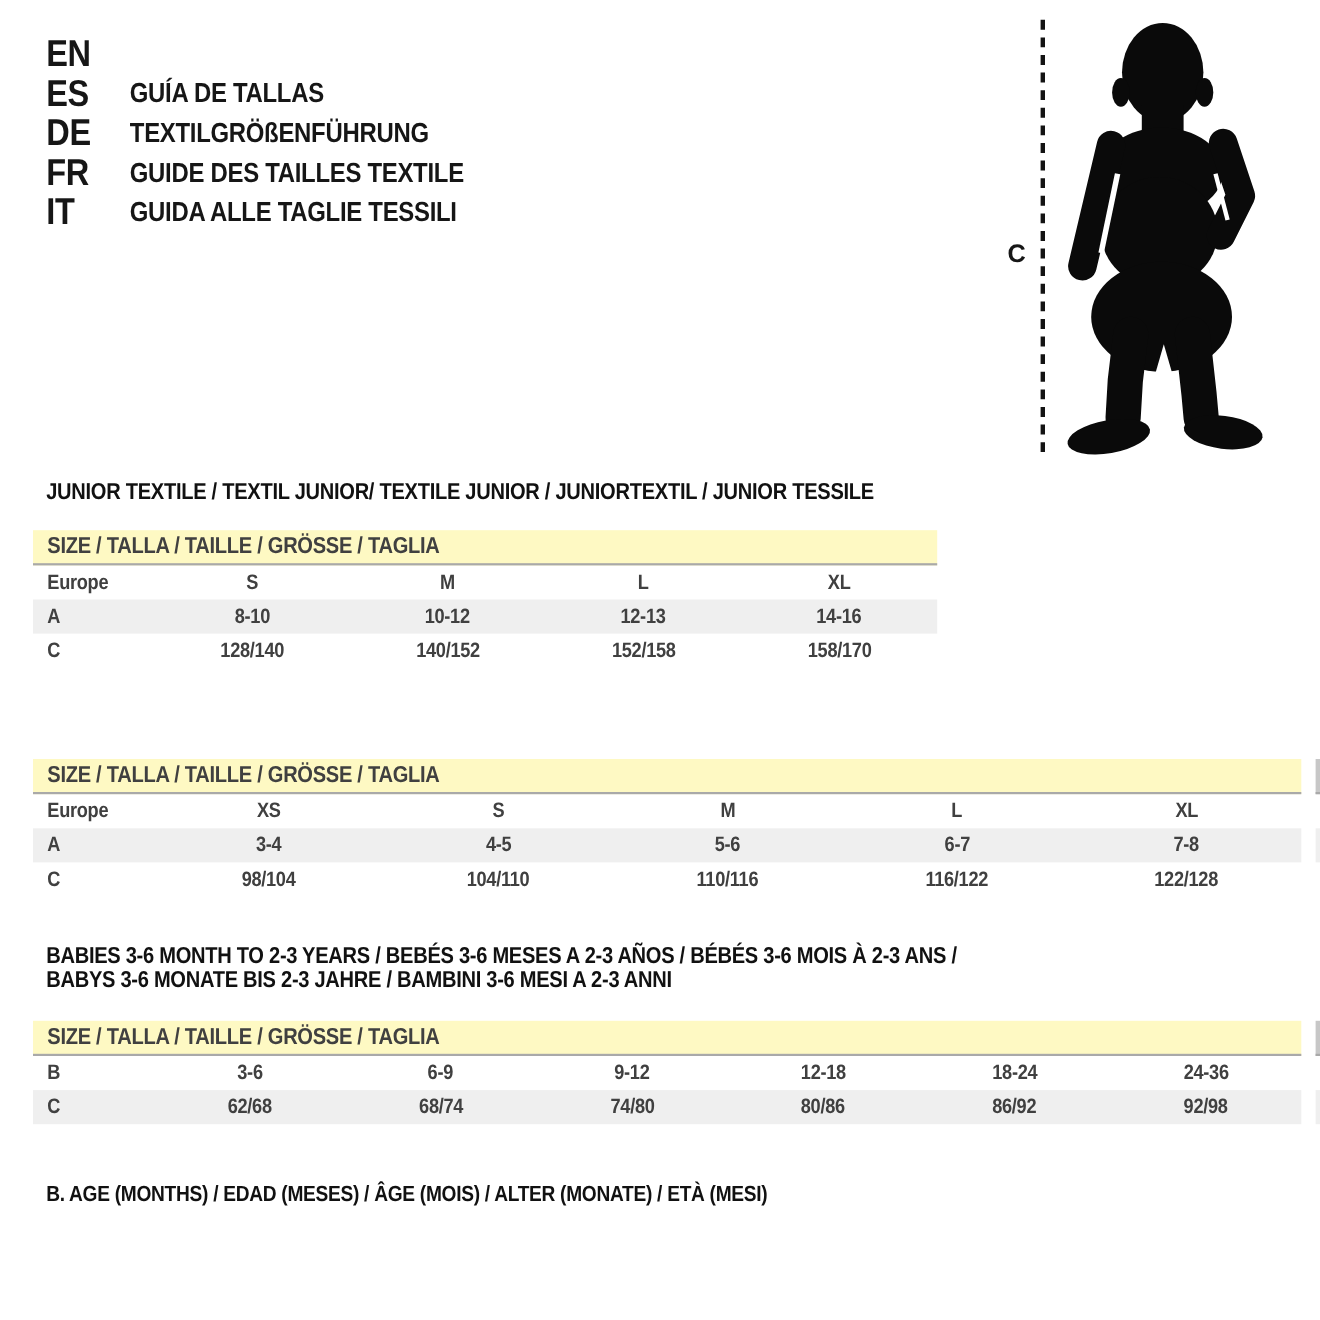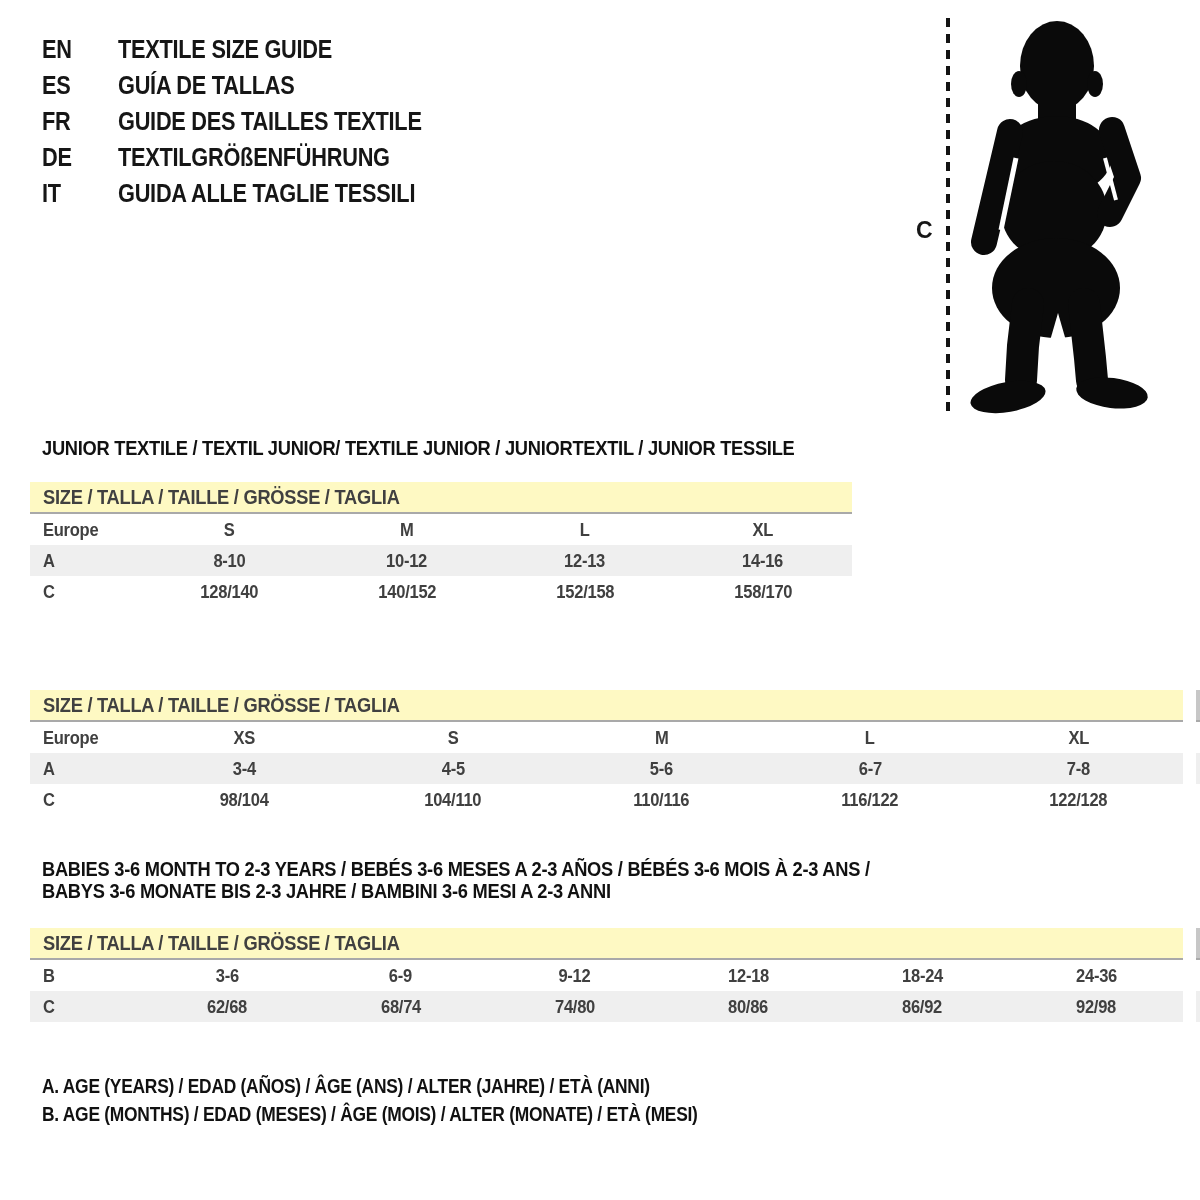--- a/index.html
+++ b/index.html
@@ -23,21 +23,21 @@
   .cnd-l {
     display: inline-block;
     transform: scaleX(0.87);
     transform-origin: 0 50%;
     white-space: nowrap;
     letter-spacing: -0.3px;
   }
   
   .lang-block { position: absolute; left: 42px; top: 31px; }
   .lang-row { display: flex; height: 36px; align-items: center; }
-  .lang-code { width: 76px; font-weight: bold; font-size: 25px; }
+  .lang-code { width: 76px; font-weight: bold; font-size: 34px; }
   .lang-label { font-weight: bold; font-size: 25px; }
   
   .dash-line { position: absolute; left: 944px; top: 16px; }
   .height-label { position: absolute; left: 916px; top: 217px; font-weight: bold; font-size: 23px; }
   .baby-svg { position: absolute; left: 964px; top: 16px; width: 190px; height: 408px; }
   
   .section-heading { position: absolute; left: 42px; font-weight: bold; font-size: 21px; color: #111; }
   
   .size-table { position: absolute; left: 30px; }
   .size-bar {
@@ -58,33 +58,32 @@
   .legend-line { height: 28px; display: flex; align-items: center; font-weight: bold; font-size: 20px; color: #111; }
 </style>
 </head>
 <body>
 
 <div class="page">
 
   <div class="lang-block">
     <div class="lang-row">
       <span class="lang-code"><span class="cnd-l">EN</span></span>
-      <span class="lang-label"><span class="cnd-l">TEXTILE SIZE GUIDE</span></span>
     </div>
     <div class="lang-row">
       <span class="lang-code"><span class="cnd-l">ES</span></span>
       <span class="lang-label"><span class="cnd-l">GUÍA DE TALLAS</span></span>
     </div>
     <div class="lang-row">
+      <span class="lang-code"><span class="cnd-l">DE</span></span>
+      <span class="lang-label"><span class="cnd-l">TEXTILGRÖßENFÜHRUNG</span></span>
+    </div>
+    <div class="lang-row">
       <span class="lang-code"><span class="cnd-l">FR</span></span>
       <span class="lang-label"><span class="cnd-l">GUIDE DES TAILLES TEXTILE</span></span>
-    </div>
-    <div class="lang-row">
-      <span class="lang-code"><span class="cnd-l">DE</span></span>
-      <span class="lang-label"><span class="cnd-l">TEXTILGRÖßENFÜHRUNG</span></span>
     </div>
     <div class="lang-row">
       <span class="lang-code"><span class="cnd-l">IT</span></span>
       <span class="lang-label"><span class="cnd-l">GUIDA ALLE TAGLIE TESSILI</span></span>
     </div>
   </div>
 
   <svg class="dash-line" width="8" height="402">
     <line x1="4" y1="2" x2="4" y2="400" stroke="#131313" stroke-width="4" stroke-dasharray="9 7"></line>
   </svg>
@@ -197,20 +196,17 @@
     </div>
   </div>
 
   <div class="edge-frag" style="top:690px;height:32px;background:#c7c7c7;border-bottom:2px solid #a9a9a9;"></div>
   <div class="edge-frag" style="top:753px;height:31px;background:#efefef;"></div>
   <div class="edge-frag" style="top:928px;height:32px;background:#c7c7c7;border-bottom:2px solid #a9a9a9;"></div>
   <div class="edge-frag" style="top:991px;height:31px;background:#efefef;"></div>
 
   <div class="legend">
     <div class="legend-line">
-        <span class="cnd-l">A. AGE (YEARS) / EDAD (AÑOS) / ÂGE (ANS) / ALTER (JAHRE) / ETÀ (ANNI)</span>
-      </div>
-    <div class="legend-line">
         <span class="cnd-l">B. AGE (MONTHS) / EDAD (MESES) / ÂGE (MOIS) / ALTER (MONATE) / ETÀ (MESI)</span>
       </div>
   </div>
 
 </div>
 
 </body></html>

